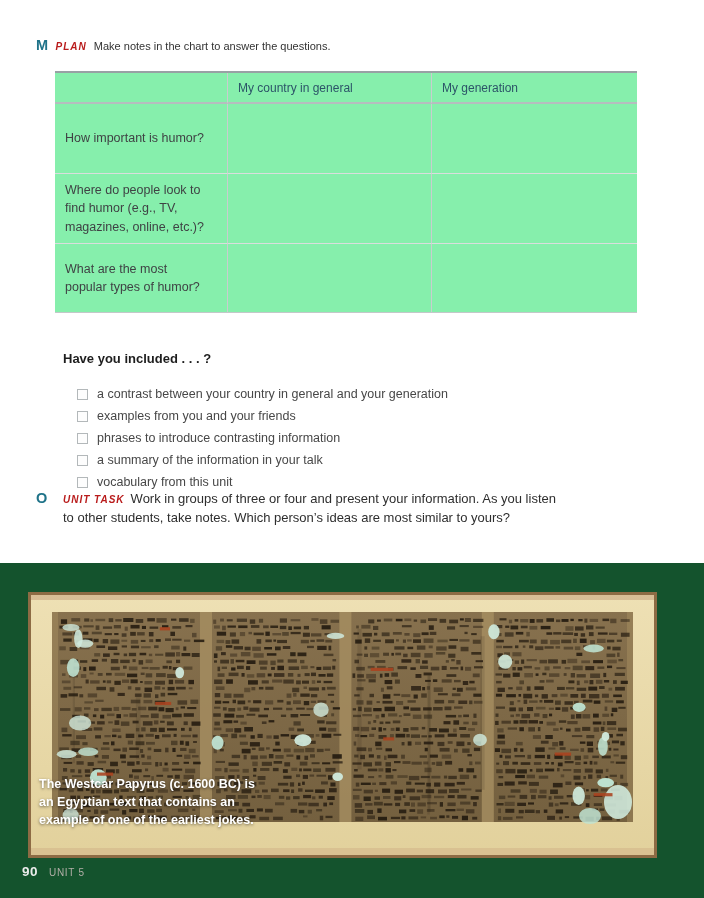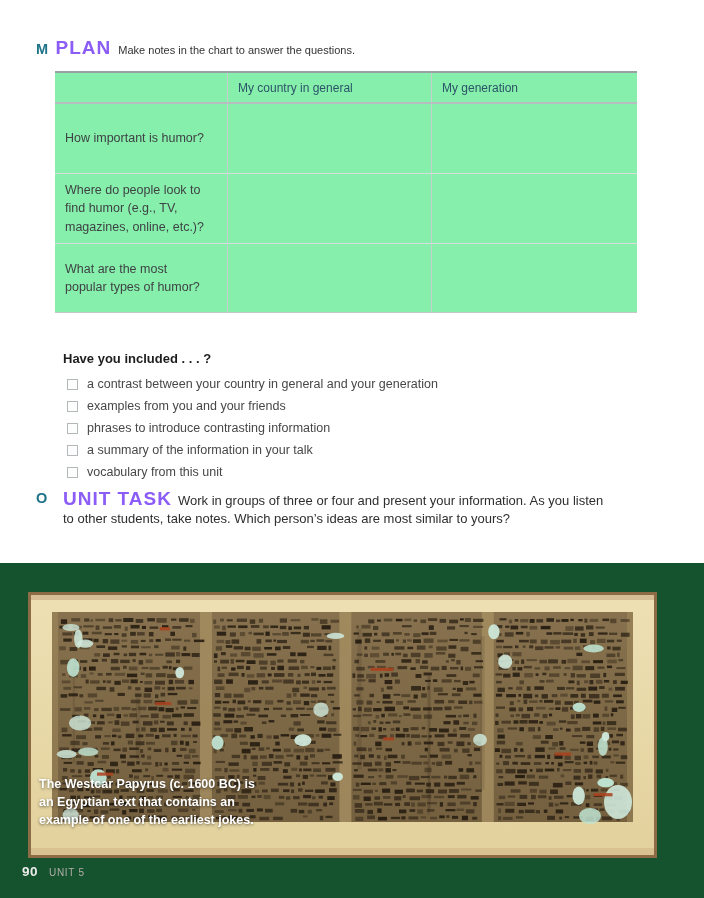--- a/index.html
+++ b/index.html
@@ -4,21 +4,21 @@
 <style>
   html,body{margin:0;padding:0;background:#ffffff;}
   .page{
     position:relative;width:704px;height:898px;overflow:hidden;
     background:#ffffff;font-family:"Liberation Sans",sans-serif;
     -webkit-font-smoothing:antialiased;
   }
   
   .sec-line{position:absolute;left:36px;font-size:13px;color:#333;white-space:nowrap;}
   .sec-letter{font-weight:700;font-size:14.5px;color:#1f7389;margin-right:7px;letter-spacing:.5px;}
-  .sec-head{font-weight:700;font-size:19px;color:#8b5cf6;letter-spacing:1px;margin-right:7px;}
+  .sec-head{font-weight:700;font-size:10px;color:#b91c1c;letter-spacing:1px;margin-right:7px;font-style:italic;}
   .sec-inst{font-size:11px;color:#333;}
 
   
   .ptable{
     position:absolute;left:55px;top:71px;width:582px;
     display:grid;grid-template-columns:173px 204px 205px;
     grid-template-rows:31px 70px 70px 68px;
     border-top:2px solid #98a1a4;border-bottom:1px solid #c3c8c9;
     box-sizing:border-box;
   }
@@ -30,21 +30,21 @@
   .ptable .cell{box-sizing:border-box;background:#86efac;}
   .ptable .colline{border-right:1px solid #c9cdce;}
   .ptable .rowline{border-bottom:1px solid #dadddd;}
   .ptable .qcell{
     display:flex;align-items:center;
     padding:0 16px 0 10px;font-size:12.5px;color:#3f4244;line-height:1.45;
   }
 
   
   .check-title{position:absolute;left:63px;top:351px;font-size:13px;font-weight:700;color:#1d1d1d;}
-  .checklist{position:absolute;left:63px;top:374px;list-style:none;margin:4px;padding:0;}
+  .checklist{position:absolute;left:63px;top:374px;list-style:none;margin:14px;padding:0;}
   .checklist li{display:flex;align-items:flex-start;margin-bottom:9px;font-size:12.5px;color:#474747;line-height:13px;}
   .cbox{
     flex:0 0 auto;width:9px;height:9px;border:1px solid #b3b8ba;background:#fdfdfd;
     margin-right:9px;margin-top:1px;display:inline-block;
   }
 
   
   .otask{position:absolute;left:36px;top:490px;width:648px;}
   .otask .o-letter{position:absolute;left:0;top:0;}
   .o-body{padding-left:27px;font-size:13px;color:#2e2e2e;line-height:18px;}

